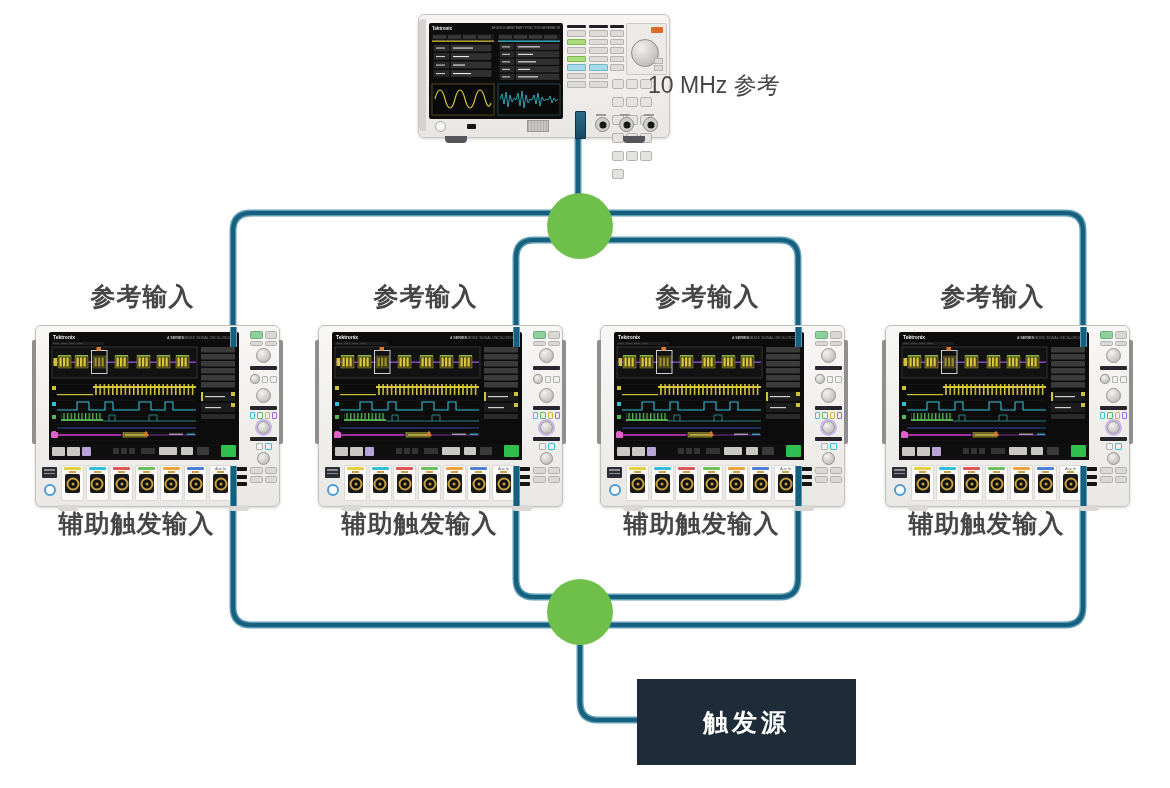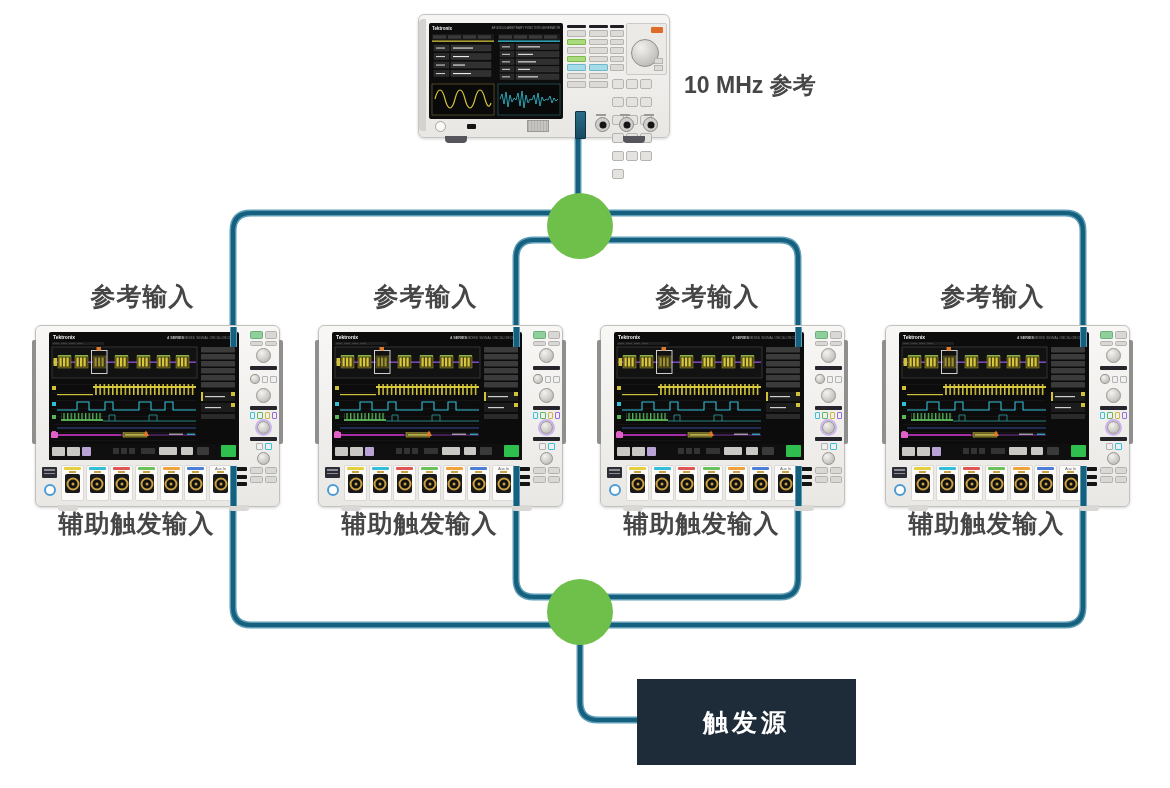--- a/index.html
+++ b/index.html
@@ -10,21 +10,21 @@
   svg.cables{position:absolute;left:0;top:0;z-index:0}
   .cedge use{stroke:var(--cedge);stroke-width:7;fill:none}
   .ccore use{stroke:var(--ccore);stroke-width:4.2;fill:none}
   .node{fill:var(--node)}
   .stub{position:absolute;width:7px;z-index:5;
         background:linear-gradient(90deg,var(--cedge) 0 1.4px,var(--ccore) 1.4px 5.6px,var(--cedge) 5.6px)}
 
   
   .dlabel{position:absolute;width:243px;text-align:center;font-weight:700;font-size:25px;
           color:var(--lbl);letter-spacing:1px;z-index:3;white-space:nowrap}
-  .glabel{position:absolute;left:684px;top:70px;font-size:23px;font-weight:700;color:var(--lbl);z-index:3}
+  .glabel{position:absolute;left:648px;top:70px;font-size:23px;font-weight:400;color:var(--lbl);z-index:3}
   .trig{position:absolute;left:637px;top:679px;width:219px;height:86px;background:var(--boxbg);
         color:var(--boxtx);display:flex;align-items:center;justify-content:center;
         font-size:25px;font-weight:700;letter-spacing:4px;z-index:2}
 
   
   .scope{position:absolute;top:325px;width:243px;height:180px;z-index:2;
          background:linear-gradient(#f8f7f5,#e9e8e5);border:1px solid #c2c1be;border-radius:6px;
          box-shadow:0 1px 3px rgba(0,0,0,.18)}
   .handle{position:absolute;top:14px;width:4px;height:104px;background:#8f8f8d}
   .hl{left:-4px;border-radius:2px 0 0 2px}

